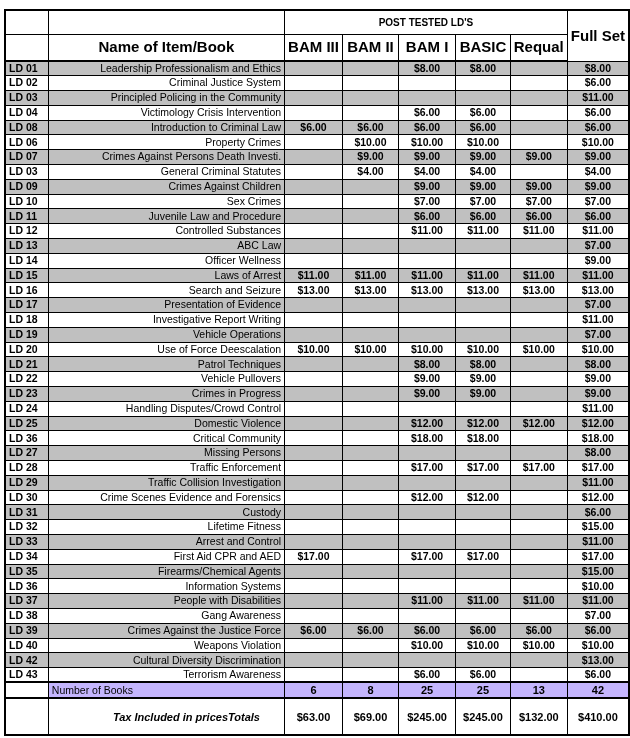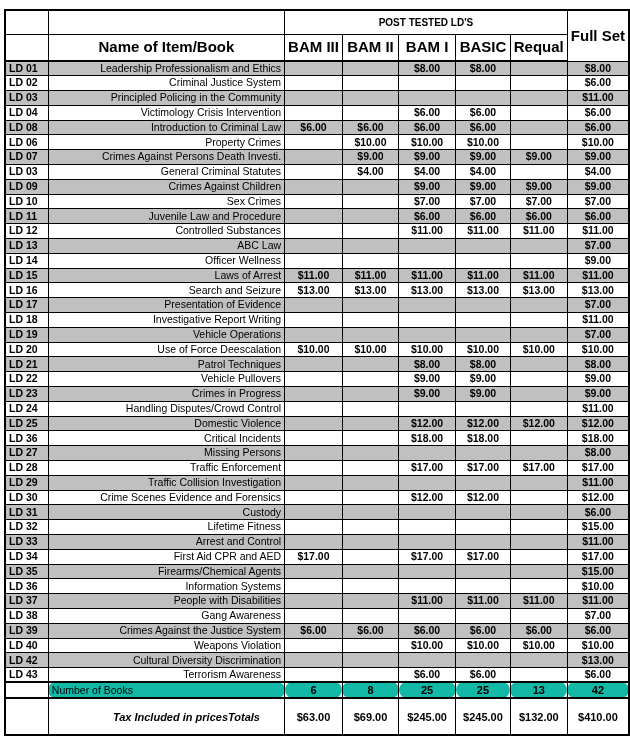--- a/index.html
+++ b/index.html
@@ -12,21 +12,21 @@
   tr.head2 td, tr.head2 th{border-bottom:2px solid #000;}
   th{font-weight:bold;font-size:15px;text-align:center;}
   .post-span{font-size:10px;}
   tbody tr{height:14.8px;padding-left:33px;}
   tbody tr.shaded td{background:#c0c0c0;}
   td.ld{font-weight:bold;}
   td.iname{text-align:right;}
   td.price{text-align:center;font-weight:bold;}
   tr.books-row{height:16px;}
   tr.books-row td{border-top:2px solid #000;border-bottom:2px solid #000;}
-  .yellow{background:#14b8a6;border-radius:8px;}
+  .yellow{background:#c4b5fd;}
   td.bookcount{text-align:center;font-weight:bold;font-size:11px;}
   tr.totals-row{height:37px;}
   tr.totals-row td{font-weight:bold;font-size:11px;text-align:center;}
   td.taxcell{display:table-cell;}
   .taxflex{display:flex;justify-content:center;align-items:center;padding:0 8px 0 48px;font-weight:bold;font-size:11px;font-style:italic;}
 </style>
 </head>
 <body>
 
 <div class="sheet">
@@ -304,21 +304,21 @@
           <td class="iname">Domestic Violence</td>
           <td class="price"></td>
           <td class="price"></td>
           <td class="price">$12.00</td>
           <td class="price">$12.00</td>
           <td class="price">$12.00</td>
           <td class="price">$12.00</td>
         </tr>
         <tr>
           <td class="ld">LD 36</td>
-          <td class="iname">Critical Incidents</td>
+          <td class="iname">Critical Community</td>
           <td class="price"></td>
           <td class="price"></td>
           <td class="price">$18.00</td>
           <td class="price">$18.00</td>
           <td class="price"></td>
           <td class="price">$18.00</td>
         </tr>
         <tr class="shaded">
           <td class="ld">LD 27</td>
           <td class="iname">Missing Persons</td>
@@ -434,21 +434,21 @@
           <td class="iname">Gang Awareness</td>
           <td class="price"></td>
           <td class="price"></td>
           <td class="price"></td>
           <td class="price"></td>
           <td class="price"></td>
           <td class="price">$7.00</td>
         </tr>
         <tr class="shaded">
           <td class="ld">LD 39</td>
-          <td class="iname">Crimes Against the Justice System</td>
+          <td class="iname">Crimes Against the Justice Force</td>
           <td class="price">$6.00</td>
           <td class="price">$6.00</td>
           <td class="price">$6.00</td>
           <td class="price">$6.00</td>
           <td class="price">$6.00</td>
           <td class="price">$6.00</td>
         </tr>
         <tr>
           <td class="ld">LD 40</td>
           <td class="iname">Weapons Violation</td>

